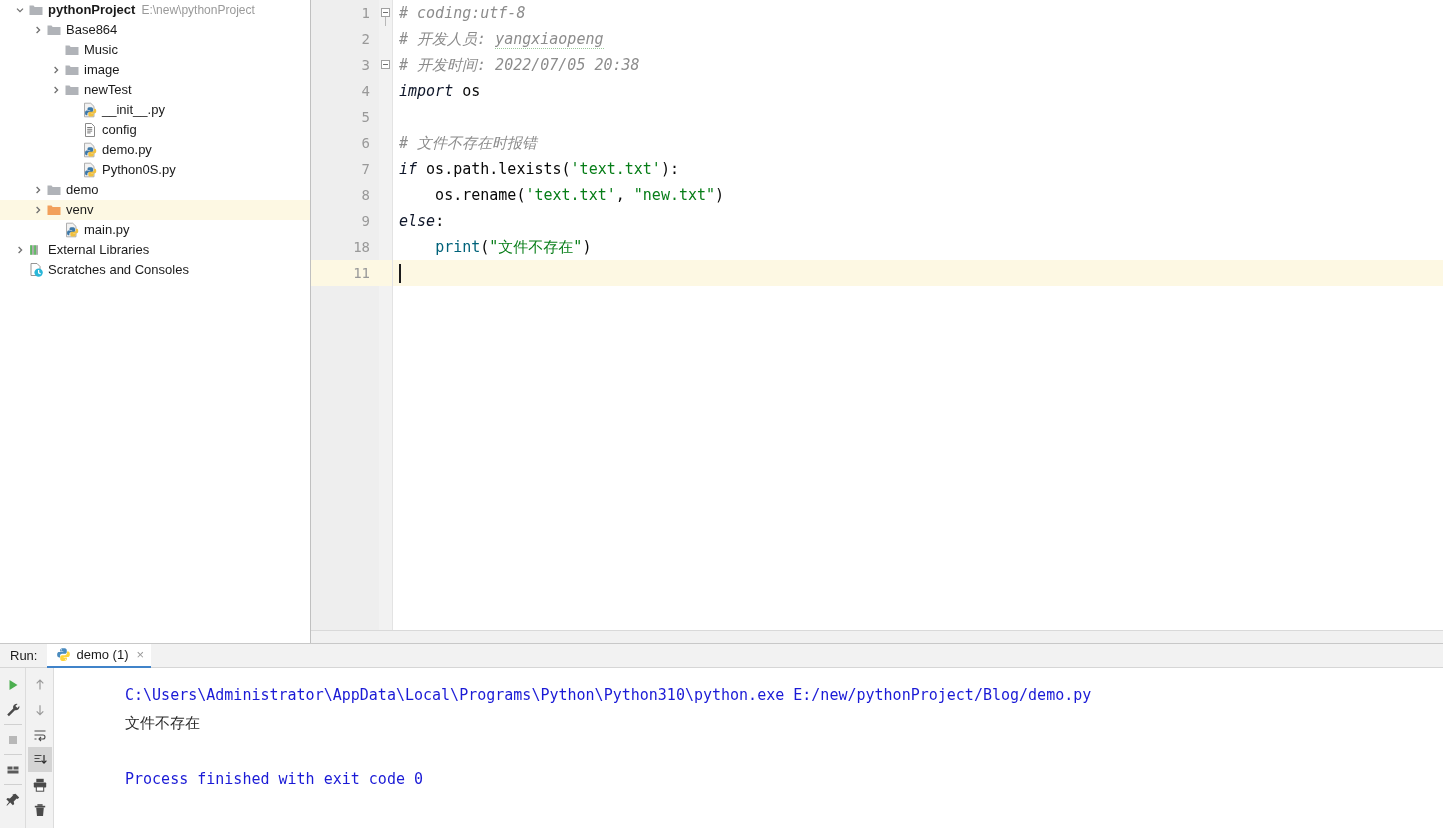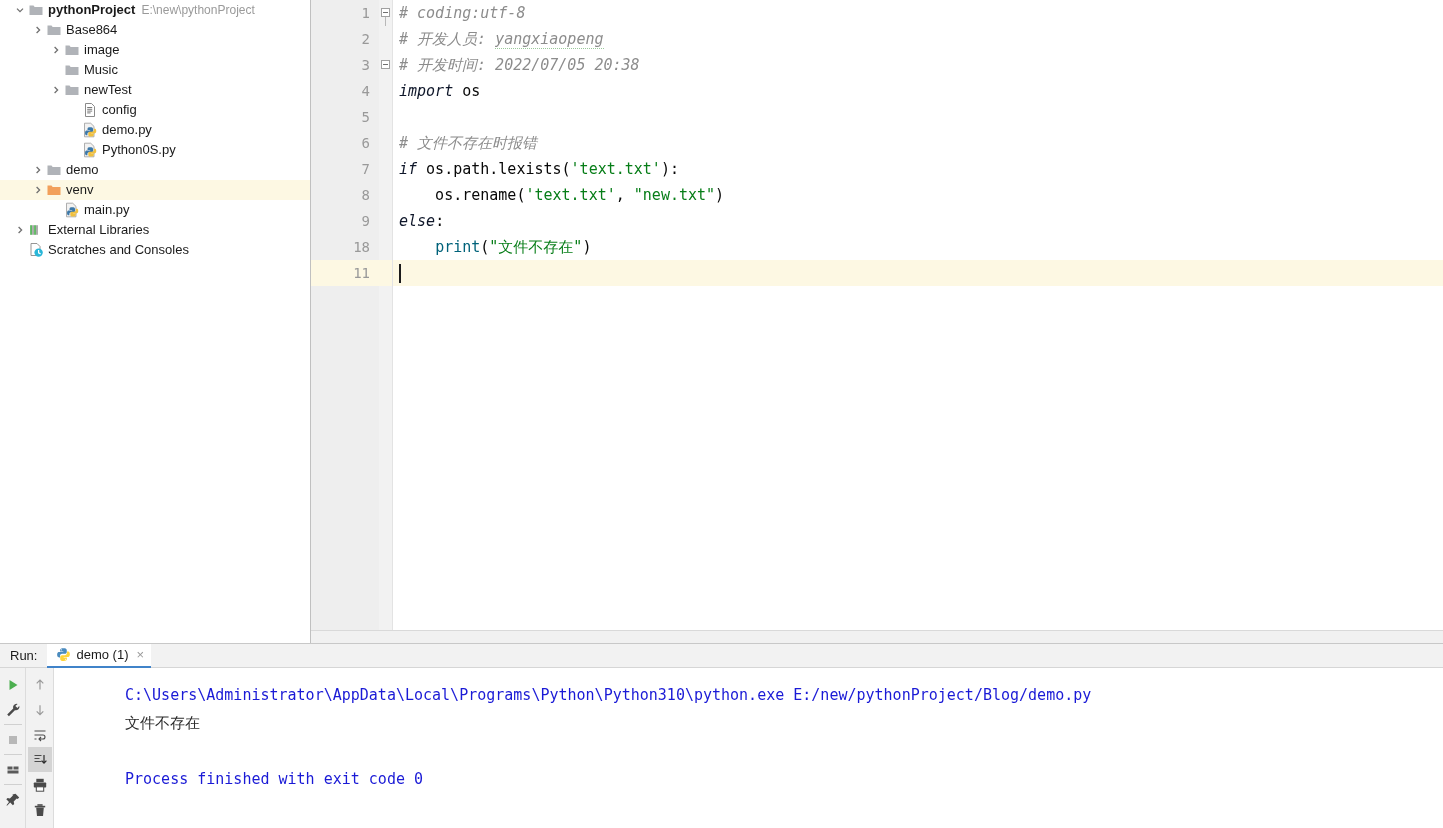--- a/index.html
+++ b/index.html
@@ -354,55 +354,67 @@
           </div>
           <div class="node-icon">
             <svg width="16" height="16" viewBox="0 0 16 16">
               <path d="M1.5 3.5h4l1.2 1.4h7.8v8.1h-13z" fill="#b0b3b8"></path>
             </svg>
           </div>
           <span class="node-label">Base864</span>
         </div>
         <div class="tree-row">
           <div style="width: 40px; min-width: 40px;"></div>
-          <div class="twisty">
-            <svg width="10" height="10" viewBox="0 0 10 10">
-              <path d="M3.6 2l3 3-3 3" stroke="#707070" stroke-width="1.3" fill="none"></path>
-            </svg>
-          </div>
-          <div class="node-icon">
-            <svg width="16" height="16" viewBox="0 0 16 16">
-              <path d="M1.5 3.5h4l1.2 1.4h7.8v8.1h-13z" fill="#b0b3b8"></path>
-            </svg>
-          </div>
-          <span class="node-label">image</span>
-        </div>
-        <div class="tree-row">
-          <div style="width: 40px; min-width: 40px;"></div>
           <div class="twisty"></div>
           <div class="node-icon">
             <svg width="16" height="16" viewBox="0 0 16 16">
               <path d="M1.5 3.5h4l1.2 1.4h7.8v8.1h-13z" fill="#b0b3b8"></path>
             </svg>
           </div>
           <span class="node-label">Music</span>
         </div>
         <div class="tree-row">
           <div style="width: 40px; min-width: 40px;"></div>
           <div class="twisty">
             <svg width="10" height="10" viewBox="0 0 10 10">
               <path d="M3.6 2l3 3-3 3" stroke="#707070" stroke-width="1.3" fill="none"></path>
             </svg>
           </div>
           <div class="node-icon">
             <svg width="16" height="16" viewBox="0 0 16 16">
               <path d="M1.5 3.5h4l1.2 1.4h7.8v8.1h-13z" fill="#b0b3b8"></path>
             </svg>
           </div>
+          <span class="node-label">image</span>
+        </div>
+        <div class="tree-row">
+          <div style="width: 40px; min-width: 40px;"></div>
+          <div class="twisty">
+            <svg width="10" height="10" viewBox="0 0 10 10">
+              <path d="M3.6 2l3 3-3 3" stroke="#707070" stroke-width="1.3" fill="none"></path>
+            </svg>
+          </div>
+          <div class="node-icon">
+            <svg width="16" height="16" viewBox="0 0 16 16">
+              <path d="M1.5 3.5h4l1.2 1.4h7.8v8.1h-13z" fill="#b0b3b8"></path>
+            </svg>
+          </div>
           <span class="node-label">newTest</span>
+        </div>
+        <div class="tree-row">
+          <div style="width: 58px; min-width: 58px;"></div>
+          <div class="twisty"></div>
+          <div class="node-icon">
+            <svg width="16" height="16" viewBox="0 0 16 16">
+              <path d="M2.5 1.2h6.2l3.3 3.2v10.4h-9.5z" fill="#f2f2f2" stroke="#9a9a9a" stroke-width="0.8"></path>
+              <path d="M8.1 5.3c-1.5 0-2.6.4-2.6 1.6v1.2h2.7v.4H4.6s-1.6.1-1.6 2.4 1.4 2.3 1.4 2.3h1V12c0-1 .8-1.7 1.7-1.7h2.4c.9 0 1.5-.7 1.5-1.6V6.9c0-.9-.7-1.5-1.6-1.6H8.1z" fill="#3c78a8"></path>
+              <path d="M9.2 14.6c1.5 0 2.6-.4 2.6-1.6v-1.2H9.1v-.4h3.6s1.6-.1 1.6-2.4-1.4-2.3-1.4-2.3h-1v1.3c0 1-.8 1.7-1.7 1.7H7.8c-.9 0-1.5.7-1.5 1.6V13c0 .9.7 1.5 1.6 1.6h1.3z" fill="#f0c040"></path>
+            </svg>
+          </div>
+          <span class="node-label">__init__.py</span>
         </div>
         <div class="tree-row">
           <div style="width: 58px; min-width: 58px;"></div>
           <div class="twisty"></div>
           <div class="node-icon">
             <svg width="16" height="16" viewBox="0 0 16 16">
               <path d="M3.5 1.5h6l3 3v10h-9z" fill="#ffffff" stroke="#8a8a8a" stroke-width="1"></path>
               <path d="M5.2 5.5h5M5.2 7.3h5M5.2 9.1h5M5.2 10.9h3.4" stroke="#6a6a6a" stroke-width="0.9"></path>
             </svg>
           </div>

